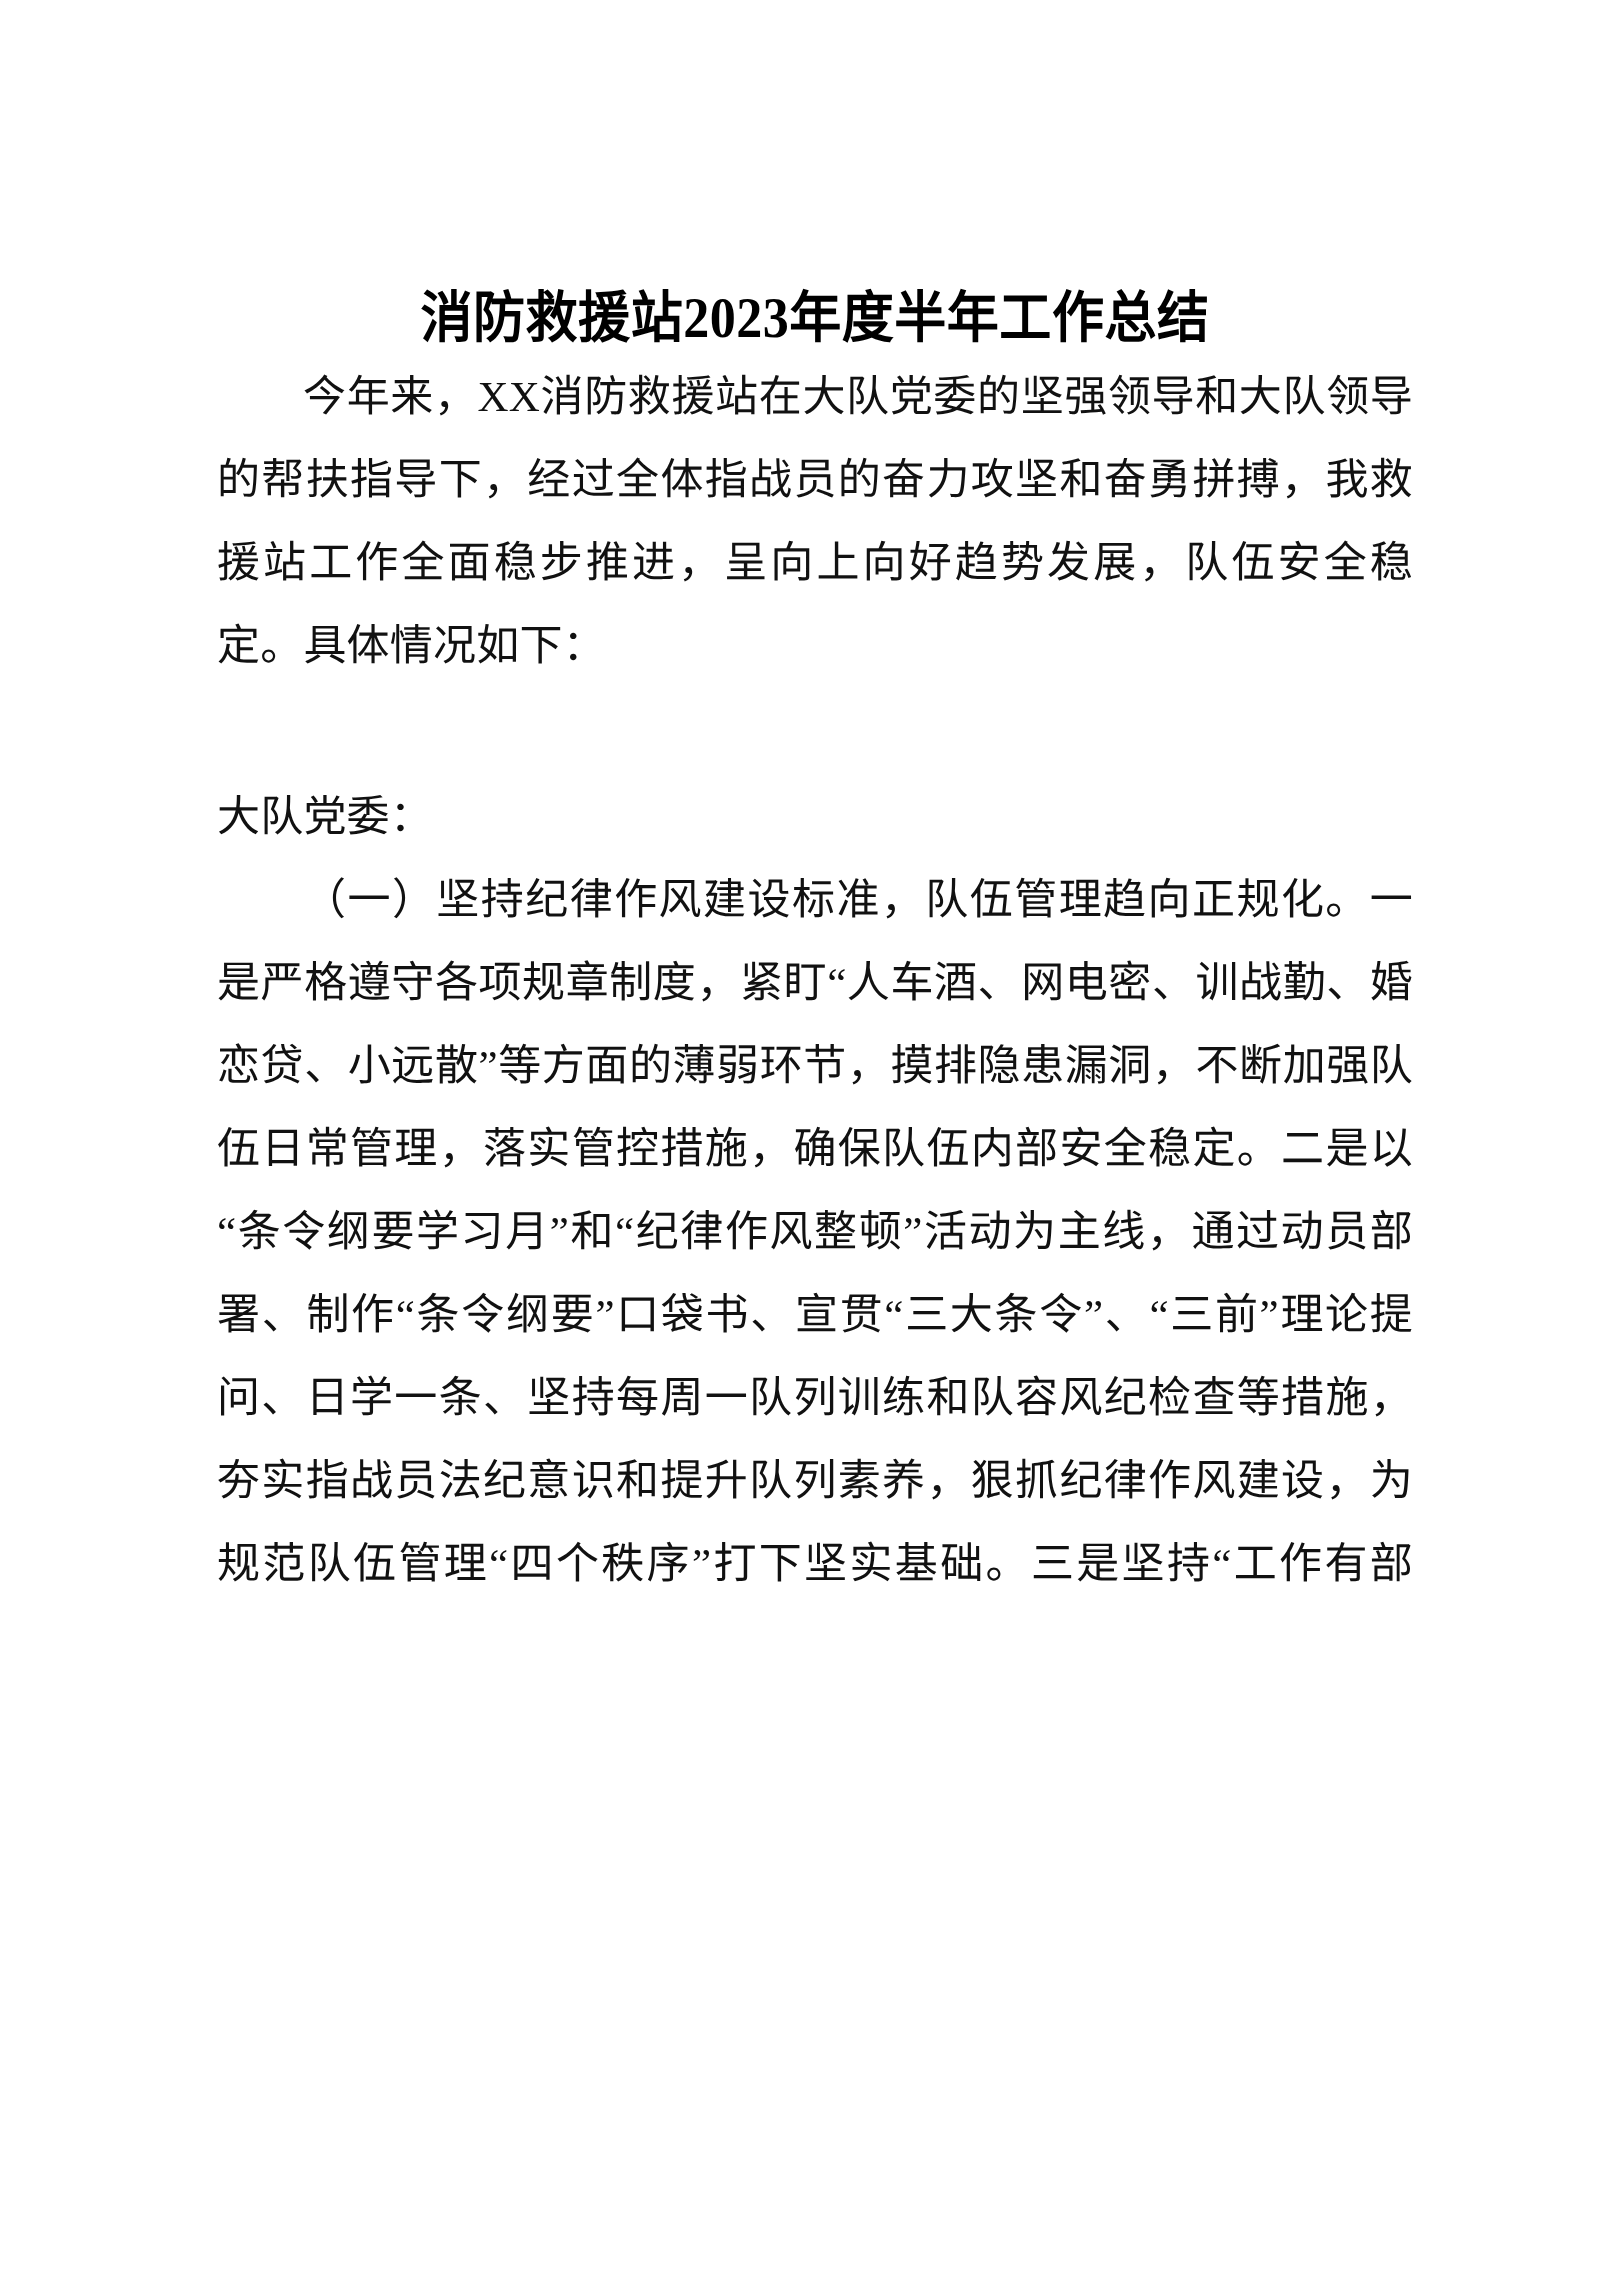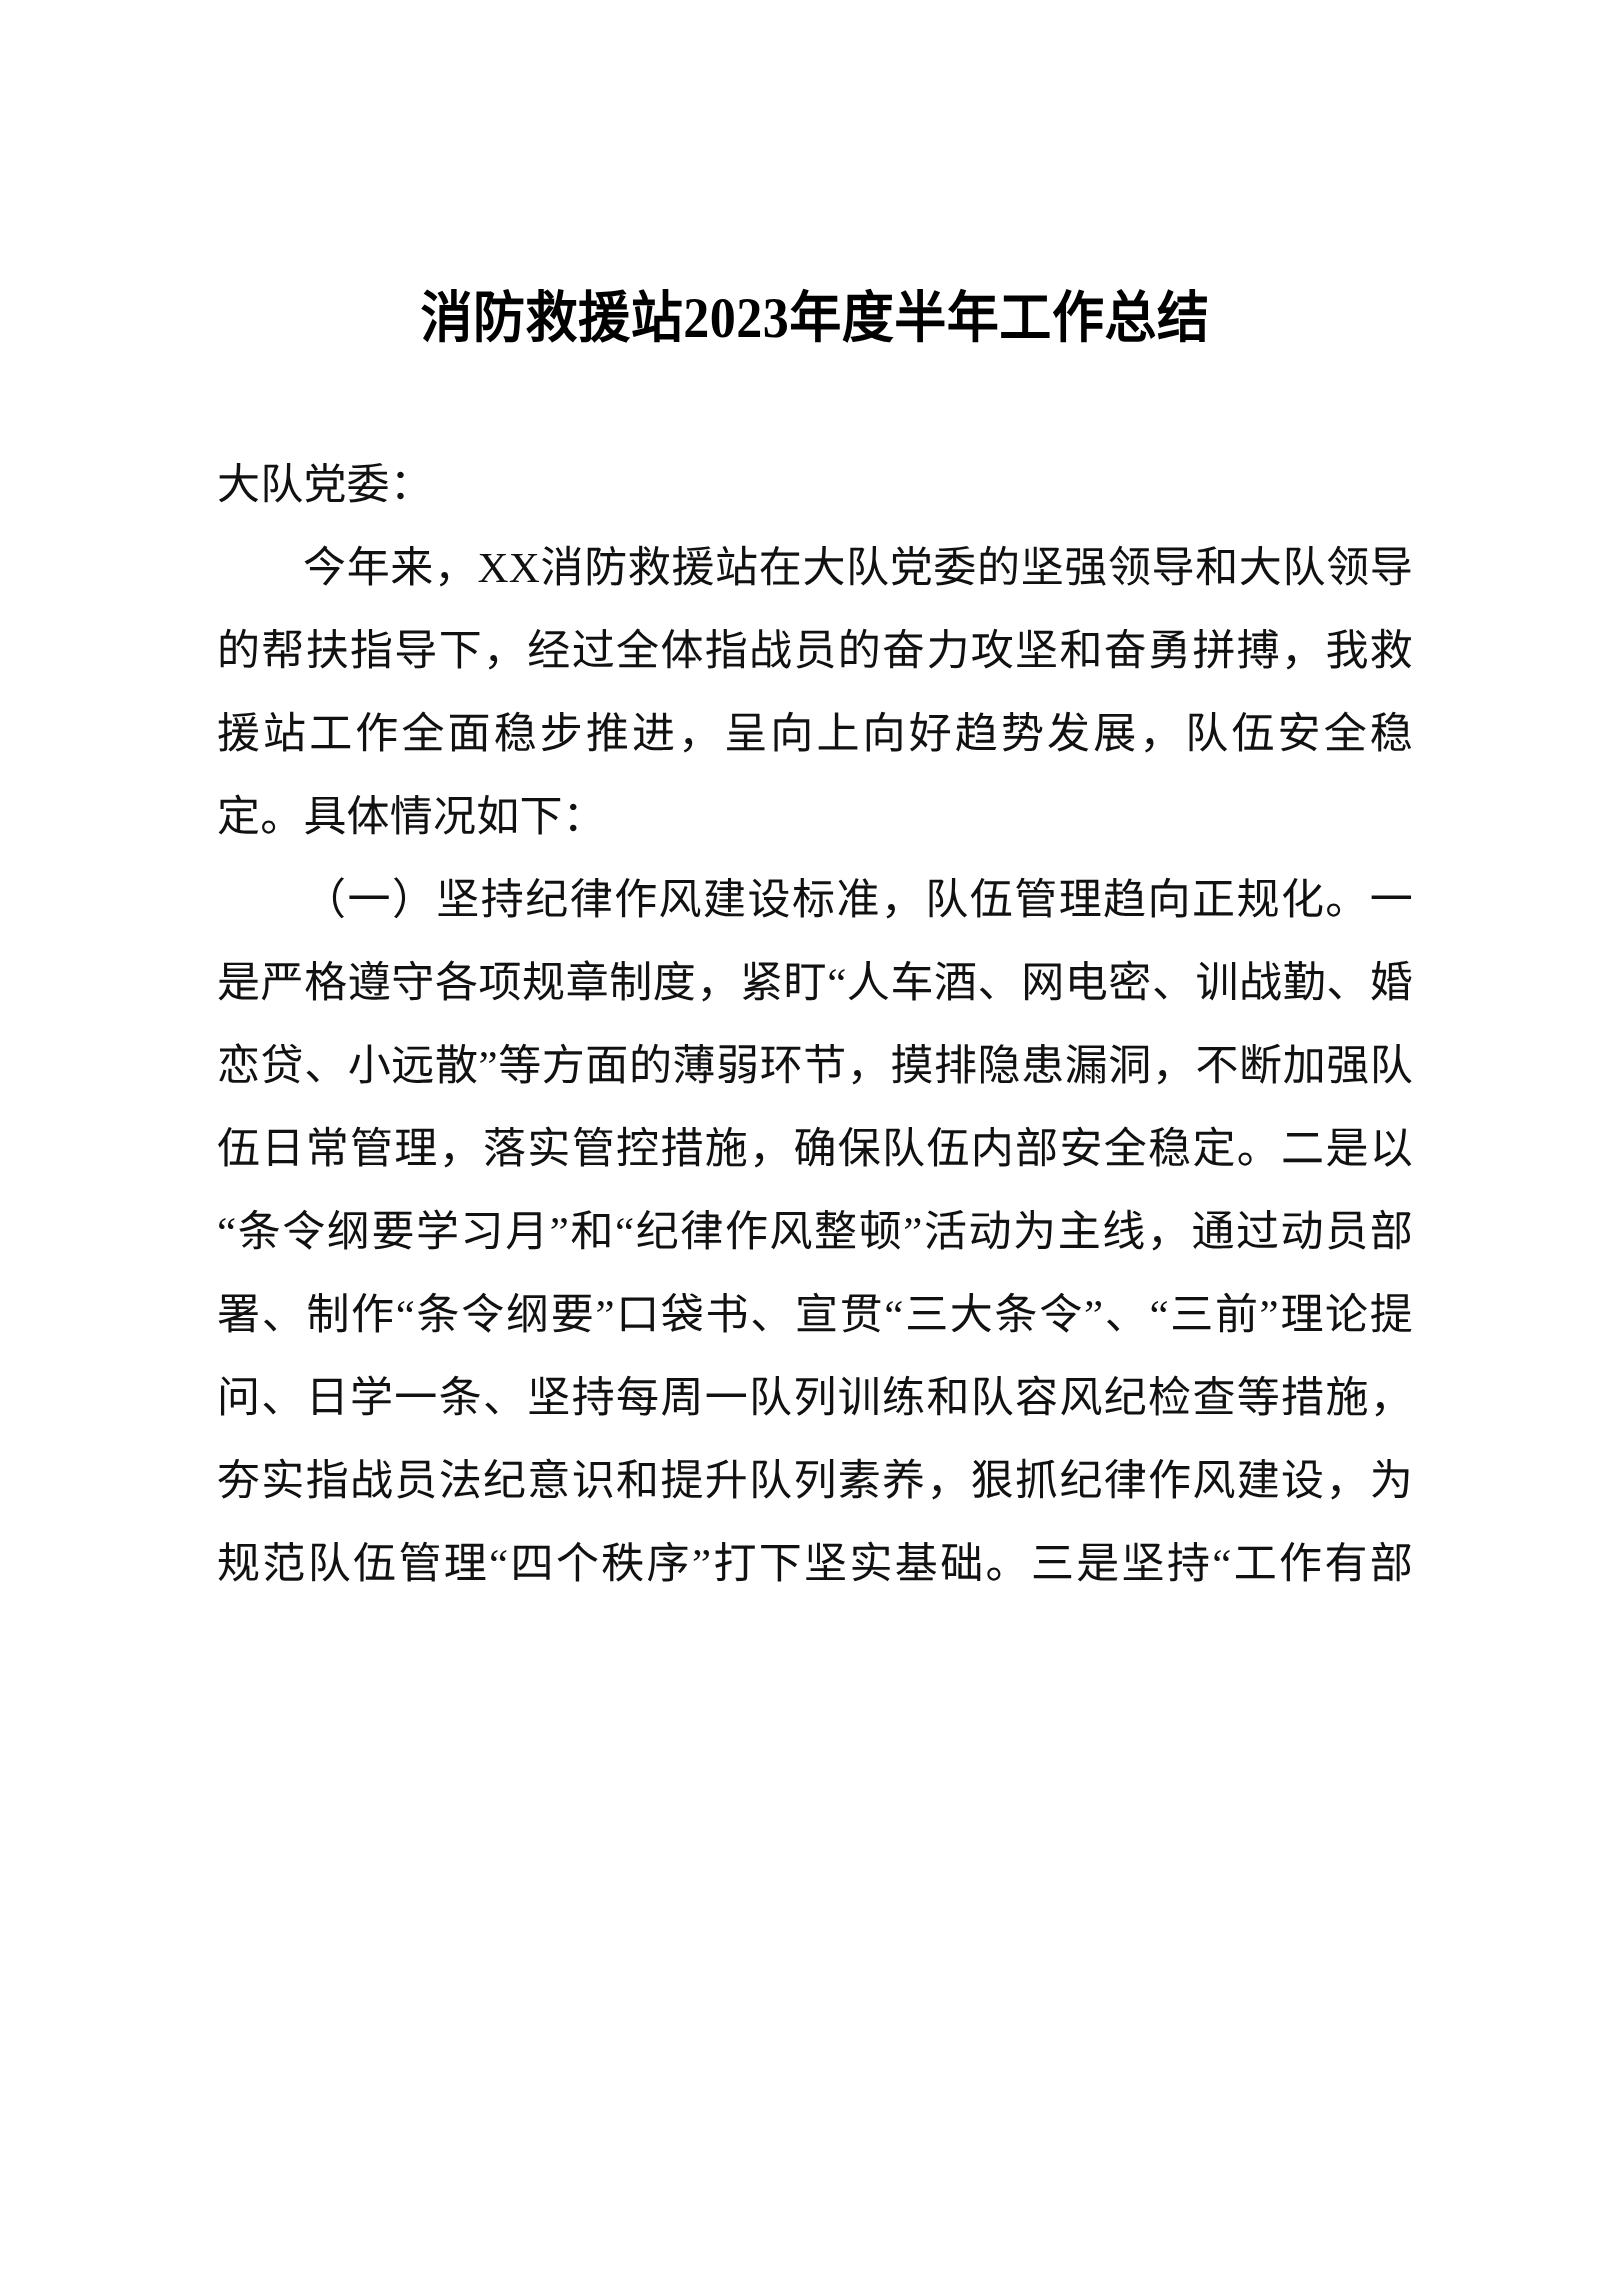--- a/index.html
+++ b/index.html
@@ -74,22 +74,22 @@
 </style>
 </head>
 <body>
 
 <div class="page">
 
   <div class="doc-body">
 
     <h1 class="doc-title">消防救援站2023年度半年工作总结</h1>
 
+    <p class="para indent">今年来，XX消防救援站在大队党委的坚强领导和大队领导的帮扶指导下，经过全体指战员的奋力攻坚和奋勇拼搏，我救援站工作全面稳步推进，呈向上向好趋势发展，队伍安全稳定。具体情况如下：</p>
+
     <p class="para salutation">大队党委：</p>
-
-    <p class="para indent">今年来，XX消防救援站在大队党委的坚强领导和大队领导的帮扶指导下，经过全体指战员的奋力攻坚和奋勇拼搏，我救援站工作全面稳步推进，呈向上向好趋势发展，队伍安全稳定。具体情况如下：</p>
 
     <p class="para indent"><span class="strong-head">（一）坚持纪律作风建设标准，队伍管理趋向正规化。</span><span>一是严格遵守各项规章制度，紧盯“人车酒、网电密、训战勤、婚恋贷、小远散”等方面的薄弱环节，摸排隐患漏洞，不断加强队伍日常管理，落实管控措施，确保队伍内部安全稳定。二是以“条令纲要学习月”和“纪律作风整顿”活动为主线，通过动员部署、制作“条令纲要”口袋书、宣贯“三大条令”、“三前”理论提问、日学一条、坚持每周一队列训练和队容风纪检查等措施，夯实指战员法纪意识和提升队列素养，狠抓纪律作风建设，为规范队伍管理“四个秩序”打下坚实基础。三是坚持“工作有部署、部署有落实、落实有反馈、问题要整改”的工作模式，强化监督检查和跟踪问效，将消防员量化考评实实在在运用在执勤训练、工作落实等方方面面，确保工作全面推进，逐步形成“闭环”管理的好习惯。</span></p>
 
   </div>
 
 </div>
 
 
 </body></html>

